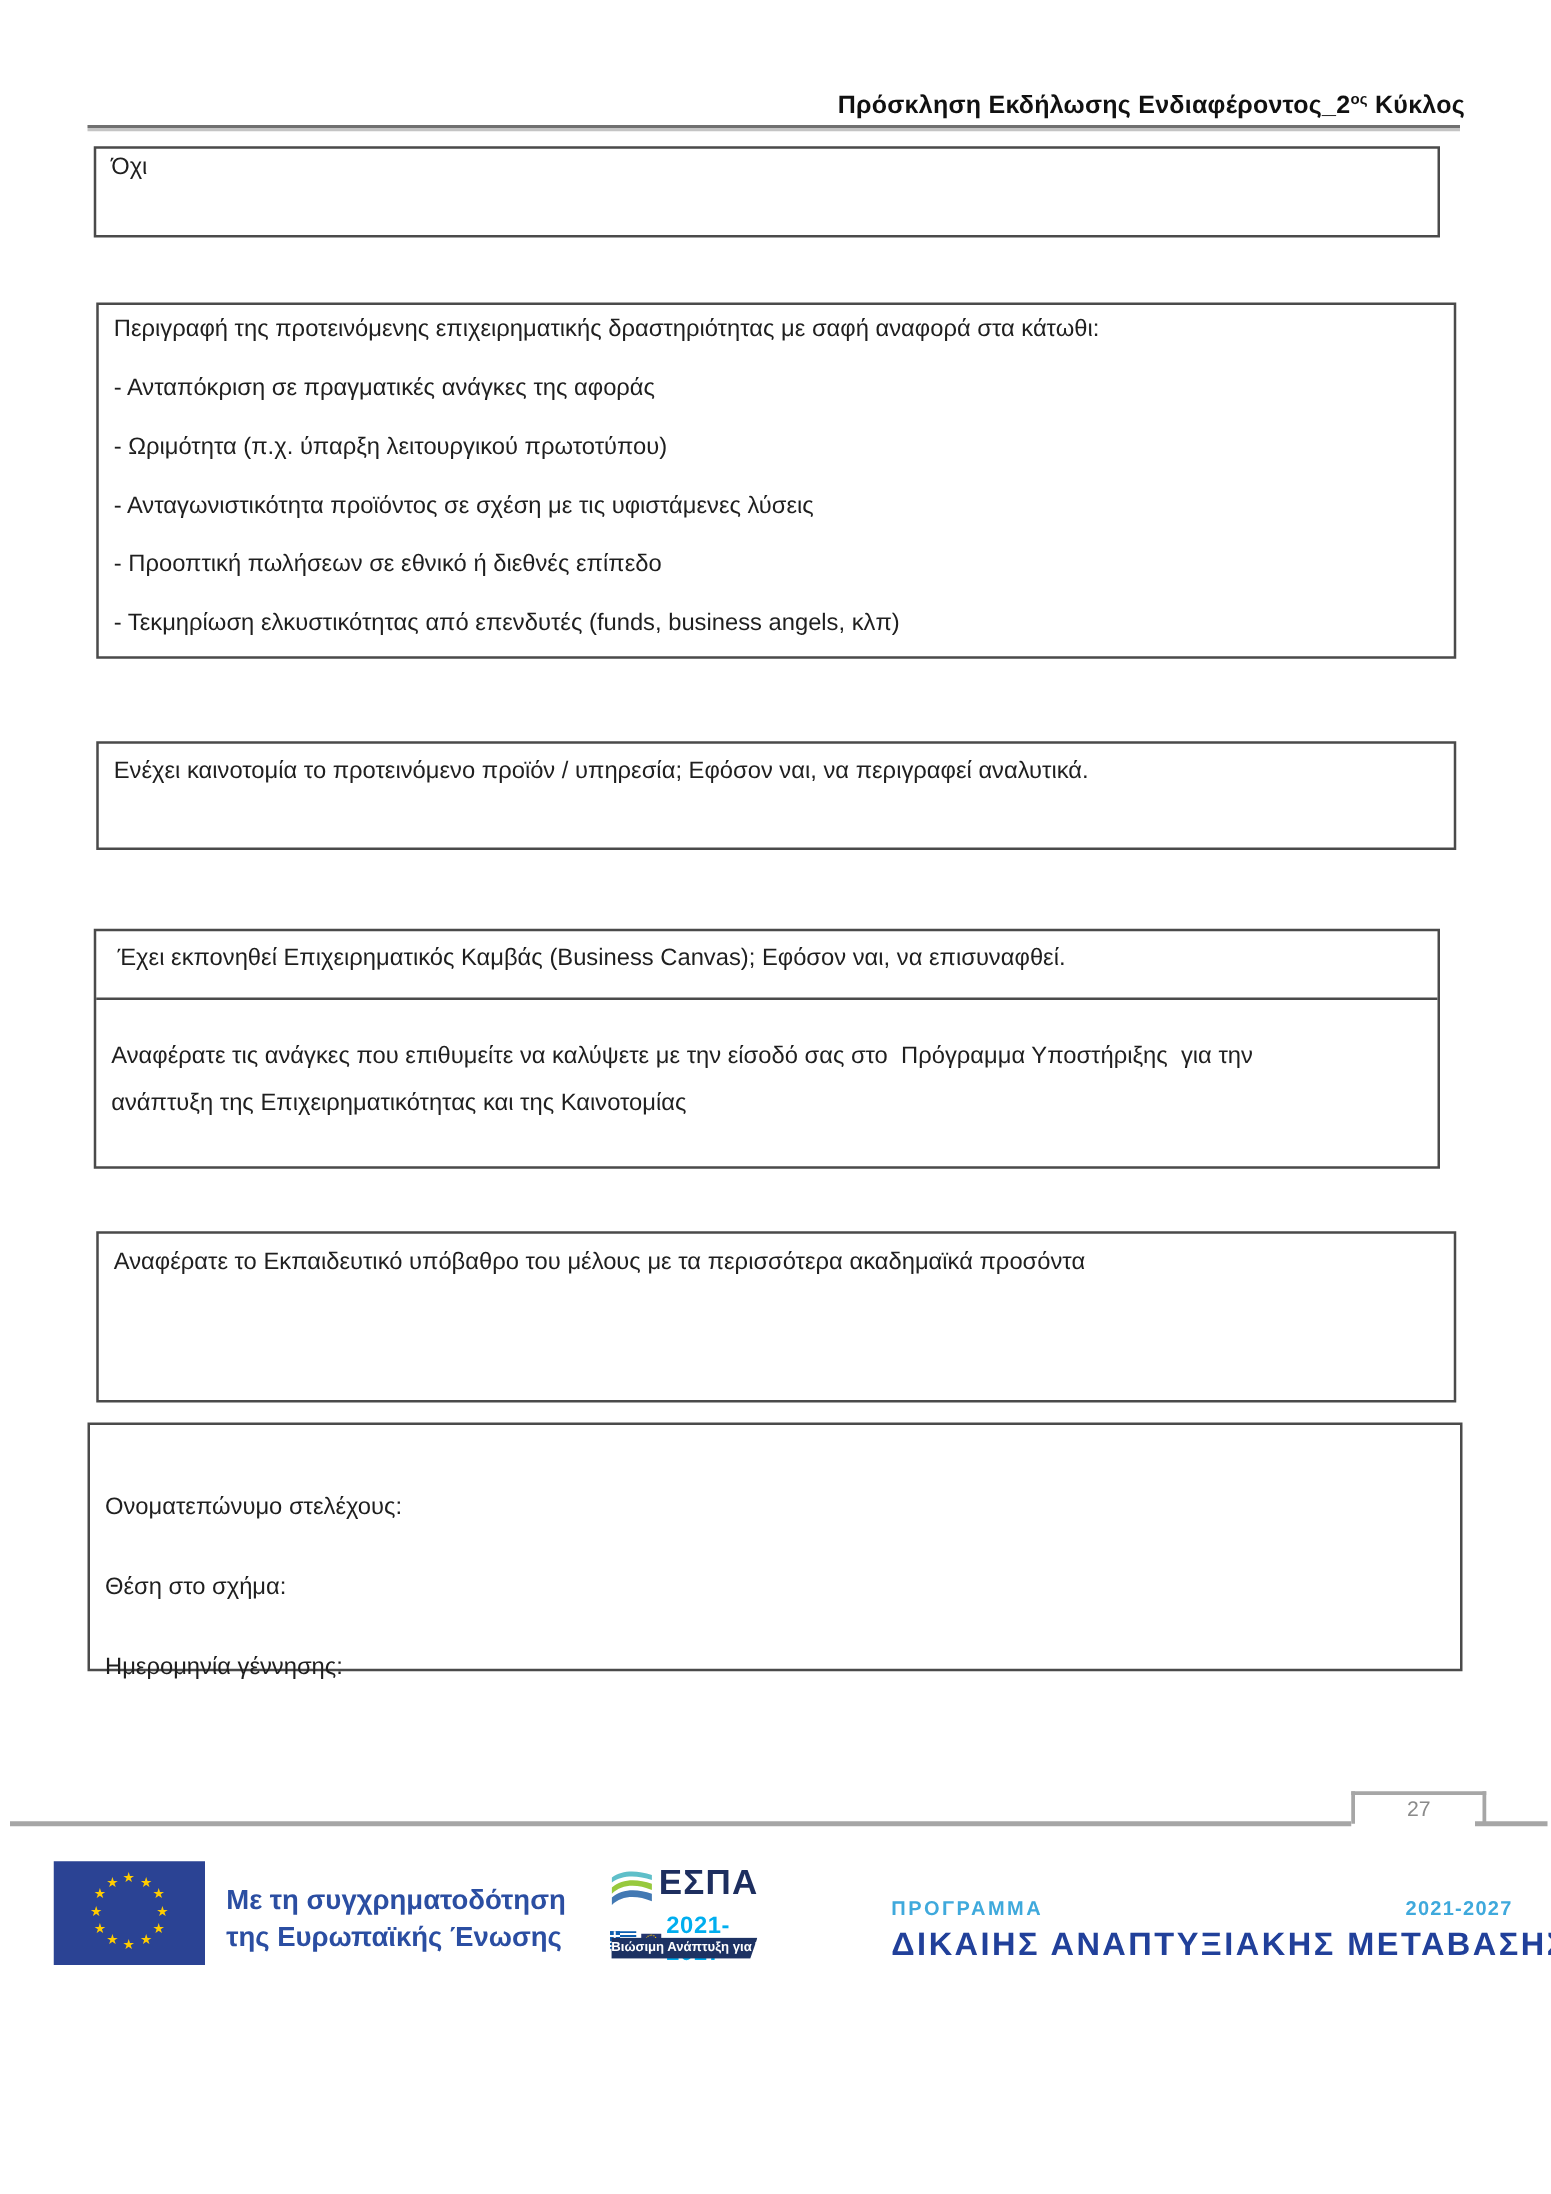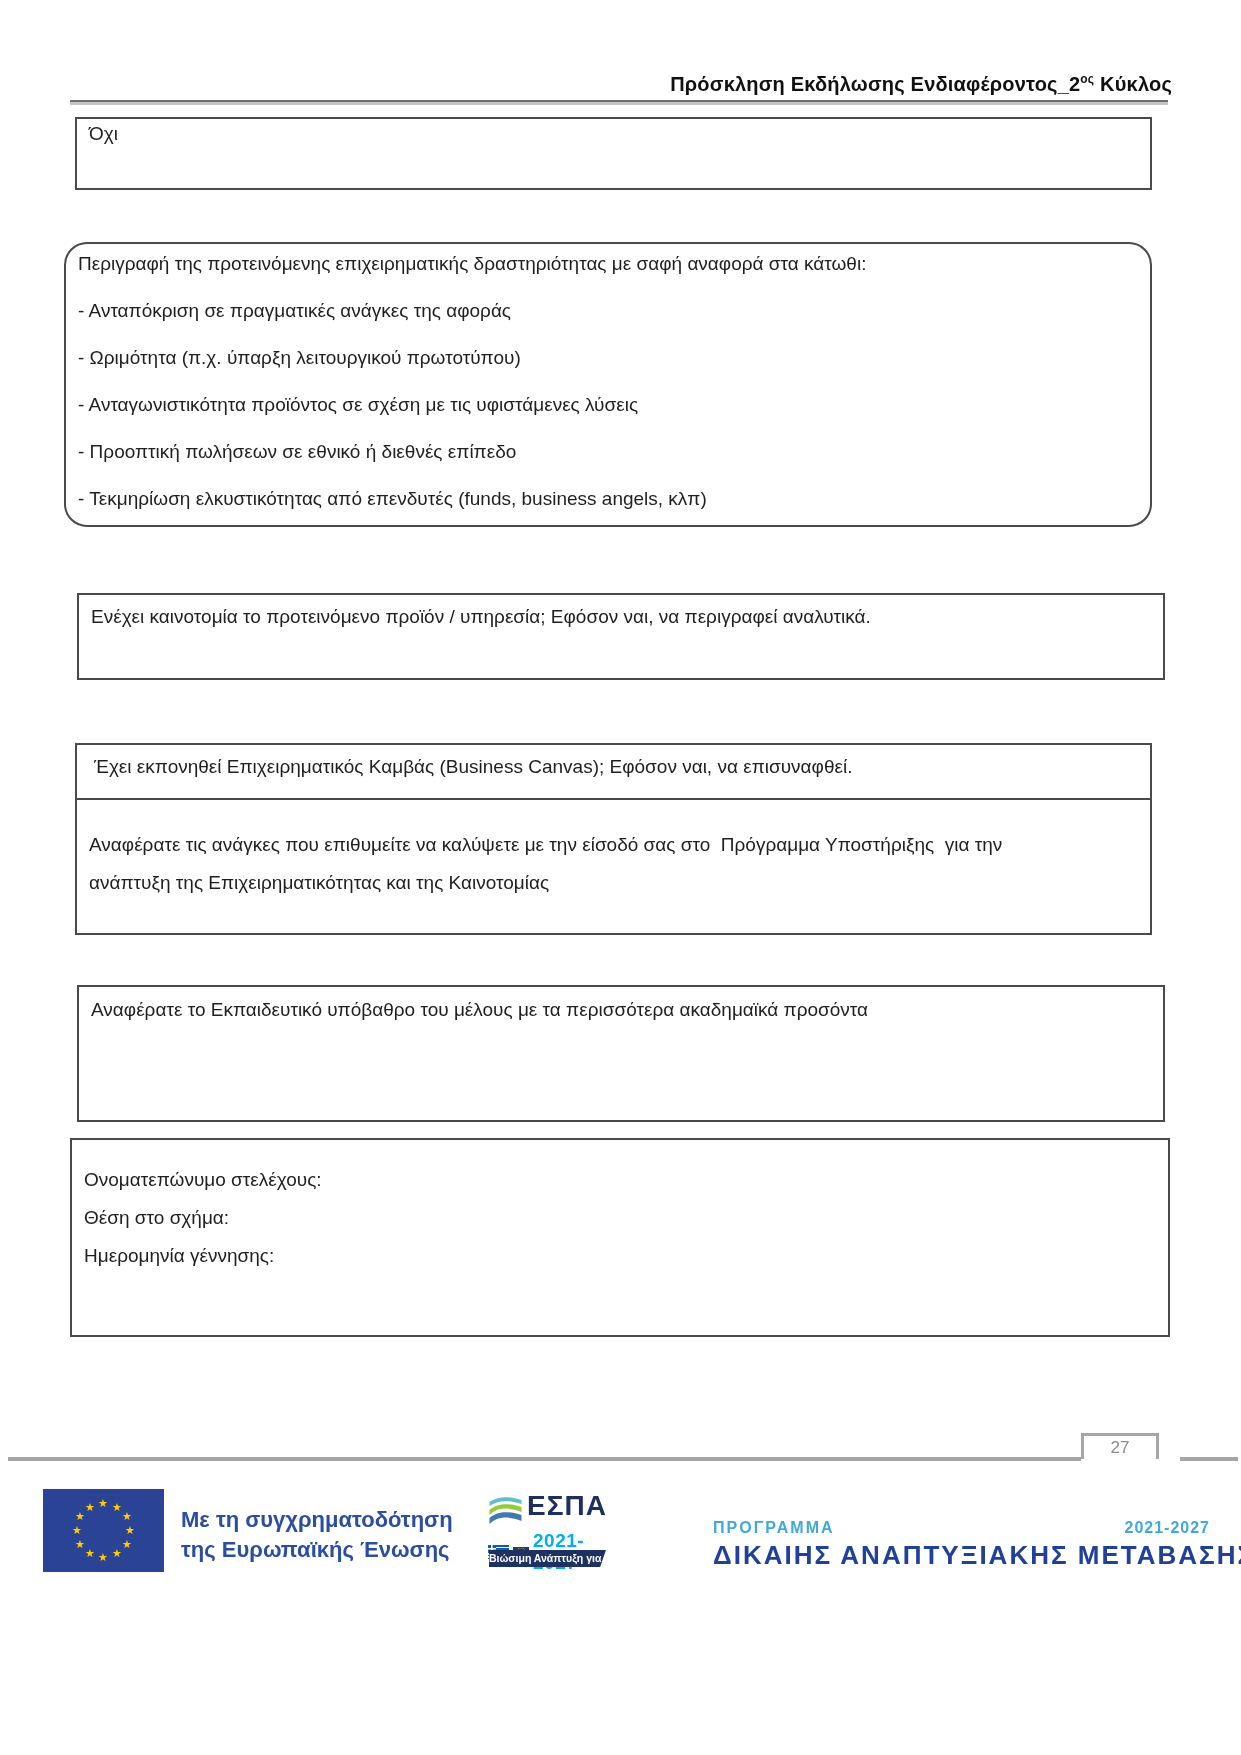--- a/index.html
+++ b/index.html
@@ -29,37 +29,37 @@
   
   .box {
     position: absolute;
     border: 2px solid #4a4a4a;
     background: #fff;
     font-size: 19px;
     line-height: 20px;
     color: #1f1f1f;
   }
   .box-1 { left: 75px;  top: 117px;  width: 1077px; height: 73px;  padding: 5px 12px; }
-  .box-2 { left: 64px;  top: 242px;  width: 1088px; height: 285px; padding: 10px 12px; border-radius: 23px; }
+  .box-2 { left: 77px;  top: 242px;  width: 1088px; height: 285px; padding: 10px 12px; }
   .b2-item { margin-top: 27px; }
   .box-3 { left: 77px;  top: 593px;  width: 1088px; height: 87px;  padding: 12px 12px; }
   .box-4 { left: 75px;  top: 743px;  width: 1077px; height: 192px; padding: 0; }
   .b4-row1 { height: 55px; border-bottom: 2px solid #4a4a4a; padding: 12px 17px; }
   .b4-row2 { padding: 6px 12px; line-height: 38px; margin-top: 20px; }
   .b4-row2 .cell-text { max-width: 990px; }
   .box-5 { left: 77px;  top: 985px;  width: 1088px; height: 137px; padding: 13px 12px; }
   .box-6 { left: 70px;  top: 1138px; width: 1100px; height: 199px; padding: 12px 12px; }
-  .b6-field { margin-top: 18px; }
+  .b6-field { margin-top: 44px; }
   .prewrap { white-space: pre-wrap; }
 
   
   .footer-rule-left  { position: absolute; left: 8px;    top: 1457px; width: 1073px; height: 4px; background: #a6a6a6; }
   .footer-rule-right { position: absolute; left: 1180px; top: 1457px; width: 58px;   height: 4px; background: #a6a6a6; }
   .page-number-tab {
-    position: absolute; left: 1081px; top: 1433px; width: 78px; height: 26px;
+    position: absolute; left: 1081px; top: 1433px; width: 108px; height: 26px;
     border: 3px solid #a6a6a6; border-bottom: none; background: #fff;
     text-align: center; font-size: 17px; color: #8a8a8a; padding-top: 2px;
   }
 
   
   .eu-flag {
     position: absolute; left: 43px; top: 1489px; width: 121px; height: 83px;
     background: #2B4394;
   }
   .eu-flag .st {

